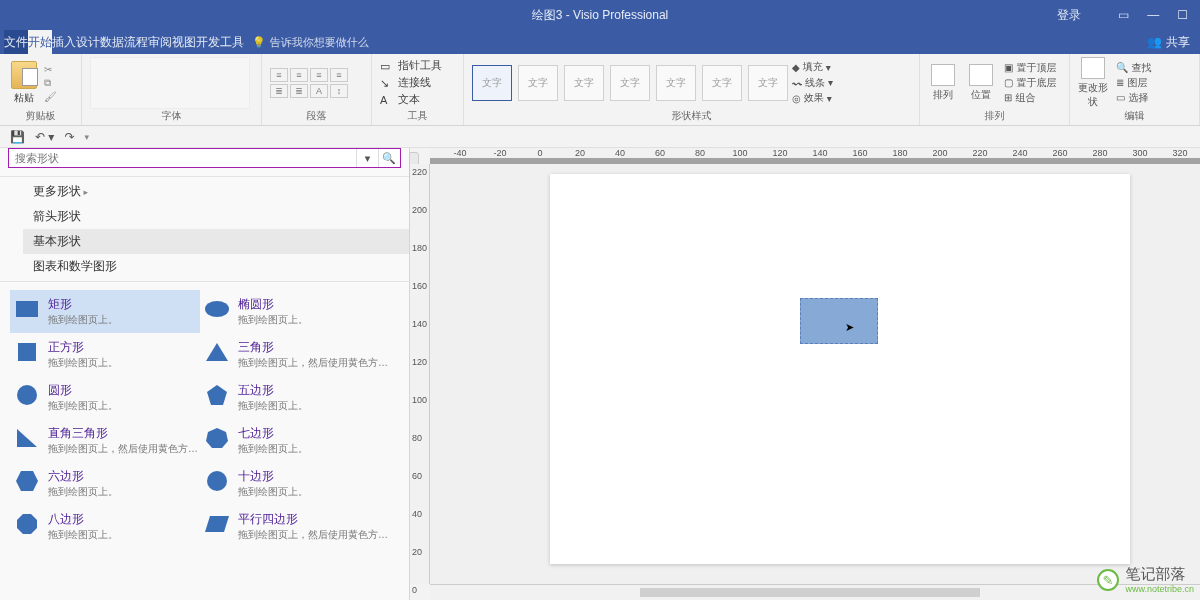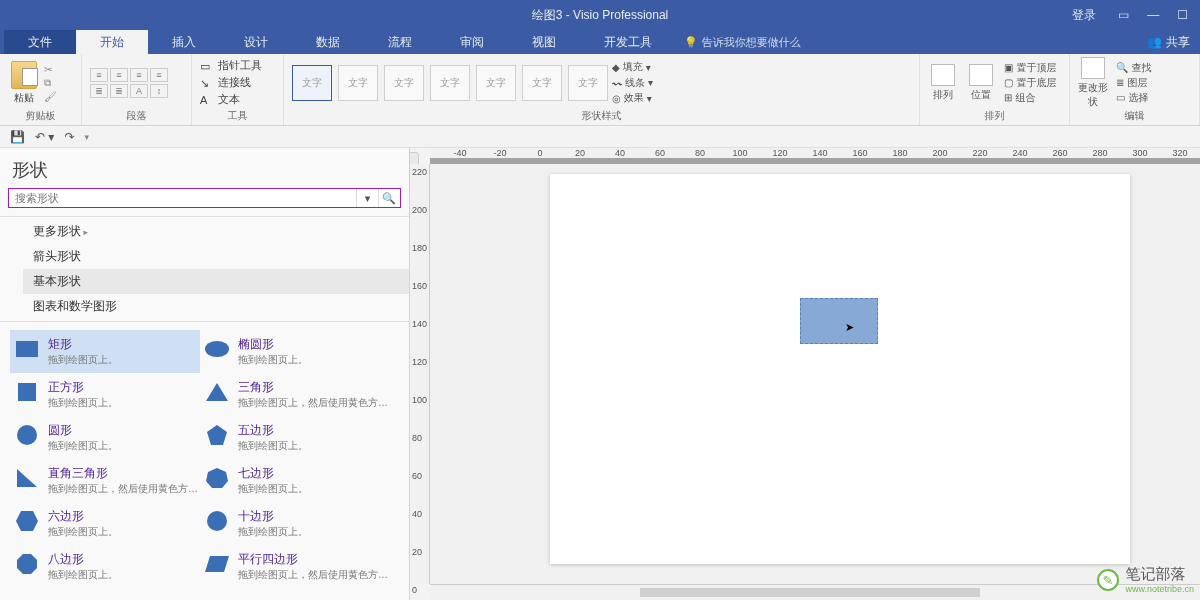--- a/index.html
+++ b/index.html
@@ -2,25 +2,25 @@
 <html><head>
 <meta charset="utf-8">
 <style>
 * { margin: 0; padding: 0; box-sizing: border-box; font-family: "Microsoft YaHei", "Segoe UI", sans-serif; }
 body { width: 1200px; height: 600px; overflow: hidden; background: #f3f3f3; font-size: 11px; color: #333; }
 
 
 .titlebar { height: 30px; background: #3b5ba5; display: flex; align-items: center; justify-content: center; position: relative; color: #e6ecf5; font-size: 12px; }
 .titlebar .win-controls { position: absolute; right: 0; display: flex; gap: 18px; padding-right: 12px; align-items: center; color: #dfe7f3; }
 .titlebar .win-controls span { cursor: pointer; font-size: 12px; }
-.titlebar .login { margin-right: 4px; }
+.titlebar .login { margin-right: 19px; }
 
 
 .ribbon-tabs { height: 24px; background: #3b5ba5; display: flex; align-items: stretch; padding-left: 4px; color: #e6ecf5; font-size: 12px; }
-.ribbon-tabs .tab { padding: 4px 24px 2px; cursor: pointer; }
+.ribbon-tabs .tab { padding: 4px 0 2px; cursor: pointer; }
 .ribbon-tabs .tab.file { background: #2a4a8f; }
 .ribbon-tabs .tab.active { background: #f3f3f3; color: #3b5ba5; }
 .ribbon-tabs .tell-me { margin-left: 8px; display: flex; align-items: center; gap: 4px; opacity: 0.85; font-size: 11px; }
 .ribbon-tabs .share { margin-left: auto; padding: 4px 10px 12px; }
 
 
 .ribbon { height: 72px; background: #f3f3f3; border-bottom: 1px solid #d5d5d5; display: flex; }
 .group { border-right: 1px solid #e0e0e0; padding: 2px 8px 0; display: flex; flex-direction: column; justify-content: space-between; }
 .group-label { text-align: center; font-size: 10px; color: #666; padding-bottom: 2px; }
 .group-content { flex: 1; display: flex; align-items: center; gap: 4px; }
@@ -140,20 +140,26 @@
       </div>
       <div class="mini-stack">
         <span>✂</span>
         <span>⧉</span>
         <span>🖌</span>
       </div>
     </div>
     <div class="group-label">剪贴板</div>
   </div>
 
+  <div class="group" style="width:180px">
+    <div class="group-content">
+        <div class="font-box"></div>
+      </div>
+    <div class="group-label">字体</div>
+  </div>
 
   <div class="group" style="width:110px">
     <div class="group-content">
       <div class="para-box">
         <span>≡</span>
           <span>≡</span>
           <span>≡</span>
           <span>≡</span>
         <span>≣</span>
           <span>≣</span>
@@ -272,21 +278,20 @@
 <div class="qat">
   <span style="color:#3b5ba5">💾</span>
   <span>↶ ▾</span>
   <span>↷</span>
   <span style="font-size:9px;color:#888">▾</span>
 </div>
 
 <div class="main">
 
   <div class="shapes-panel">
-    <div class="shapes-title">形状</div>
     <div class="shapes-search">
       <input placeholder="搜索形状" style="">
       <div class="sbtn">▾</div>
       <div class="sbtn">🔍</div>
     </div>
     <div class="sep"></div>
     <div class="stencil-list">
       <div class="st more">更多形状</div>
       <div class="st">箭头形状</div>
       <div class="st active">基本形状</div>

